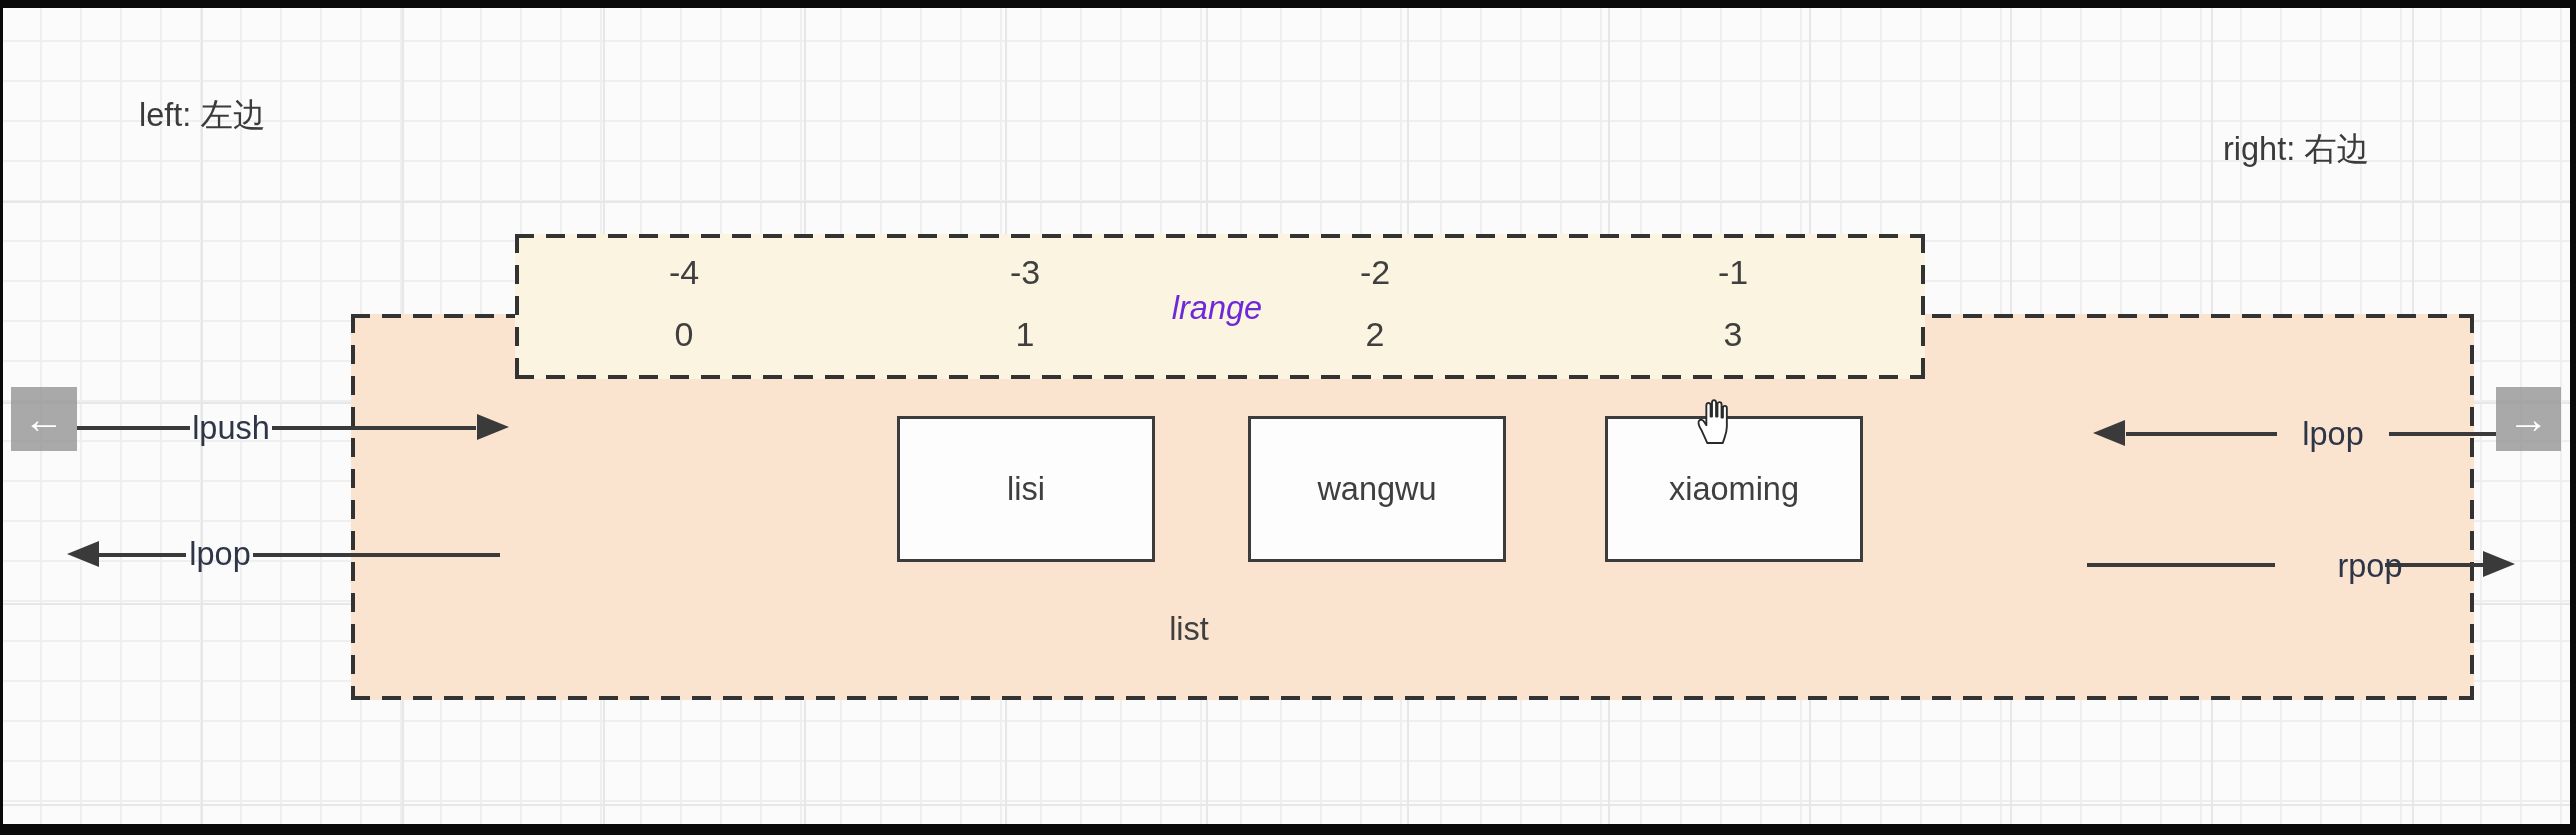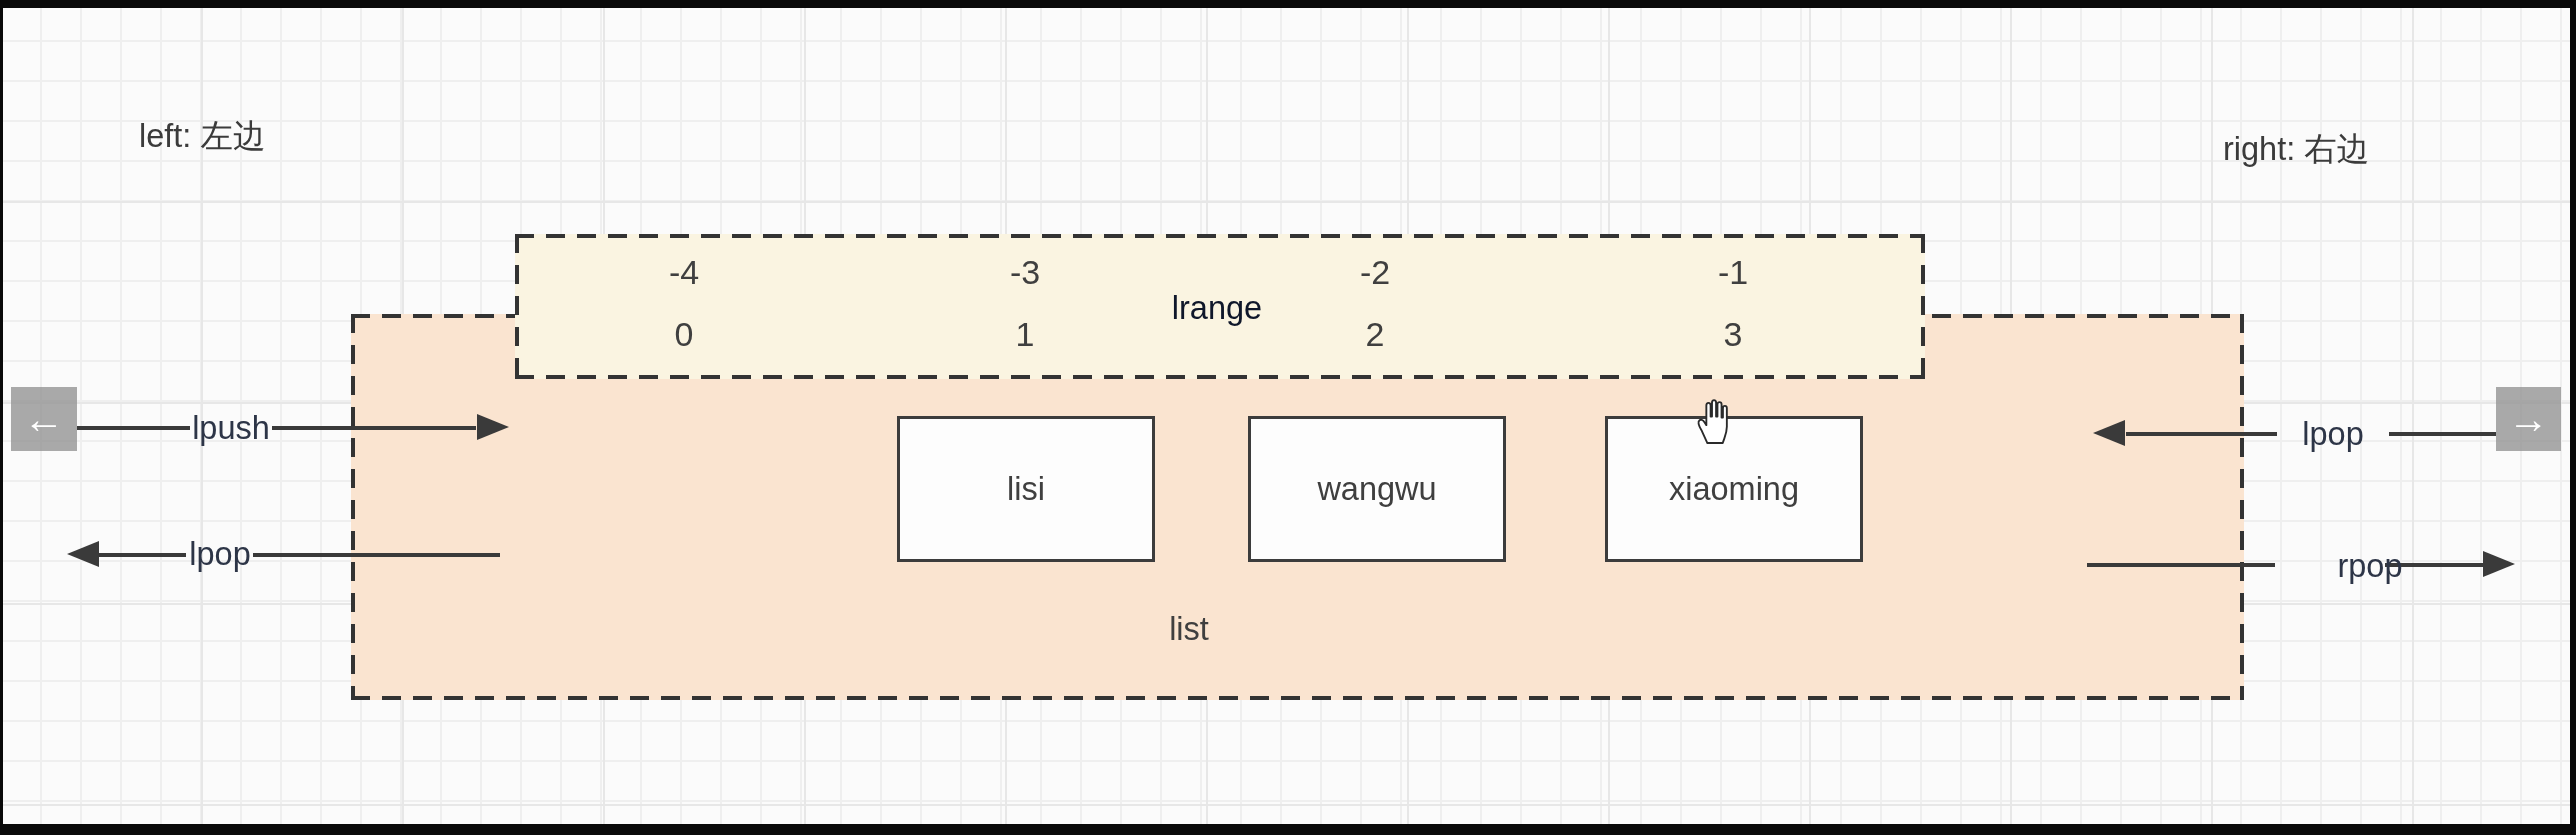--- a/index.html
+++ b/index.html
@@ -19,37 +19,37 @@
       linear-gradient(90deg, #efefef 1.7px, transparent 1.7px);
     background-size:201px 201px, 201px 201px, 40px 40px, 40px 40px;
   }
   .letterbox{ position:absolute; background:#0a0a0a; z-index:50; }
   .lb-top{ left:0; top:0; width:2576px; height:7.7px; }
   .lb-bottom{ left:0; top:824px; width:2576px; height:12px; }
   .lb-left{ left:0; top:0; width:3.4px; height:836px; }
   .lb-right{ left:2570px; top:0; width:6px; height:836px; }
 
   .note{ position:absolute; font-size:32.5px; color:#3b3b3b; white-space:nowrap; }
-  .note-left{ left:139px; top:115px; }
+  .note-left{ left:139px; top:94px; }
   .note-right{ left:2223px; top:128px; }
 
   
   .dashed-box{ position:absolute; }
   .edge{ position:absolute; }
   .edge-h{ height:4.3px; left:0; right:0;
     background:repeating-linear-gradient(90deg,#333 0,#333 19px,transparent 19px,transparent 31px); }
   .edge-v{ width:4.3px; top:0; bottom:0;
     background:repeating-linear-gradient(180deg,#333 0,#333 19px,transparent 19px,transparent 31px); }
   .edge-t{ top:0; } .edge-b{ bottom:0; } .edge-l{ left:0; } .edge-r{ right:0; }
 
-  .list-box{ left:351px; top:314px; width:1893px; height:386px; background:#fae4d0; z-index:2; }
+  .list-box{ left:351px; top:314px; width:2123px; height:386px; background:#fae4d0; z-index:2; }
   .range-box{ left:515px; top:234px; width:1410px; height:145px; background:#faf4e1; z-index:3; }
 
   .idx{ position:absolute; transform:translate(-50%,-50%); font-size:34px; color:#3f3f3f; }
-  .range-label{ position:absolute; transform:translate(-50%,-50%); font-size:32.5px; color:#0f172a; }
+  .range-label{ position:absolute; transform:translate(-50%,-50%); font-size:32.5px; color:#6d28d9;font-style:italic; }
   .list-label{ position:absolute; left:838px; top:315px; transform:translate(-50%,-50%); font-size:32.5px; color:#3f3f3f; z-index:3; }
 
   .item-box{
     position:absolute; top:416px; width:258px; height:146px;
     background:#fdfdfd; border:3.4px solid #3c3c3c; z-index:4;
     display:flex; align-items:center; justify-content:center;
     font-size:32.5px; color:#3f3f3f;
   }
   .item-1{ left:548px; } .item-2{ left:897px;justify-content:center; } .item-3{ left:1248px; } .item-4{ left:1605px; }
 

